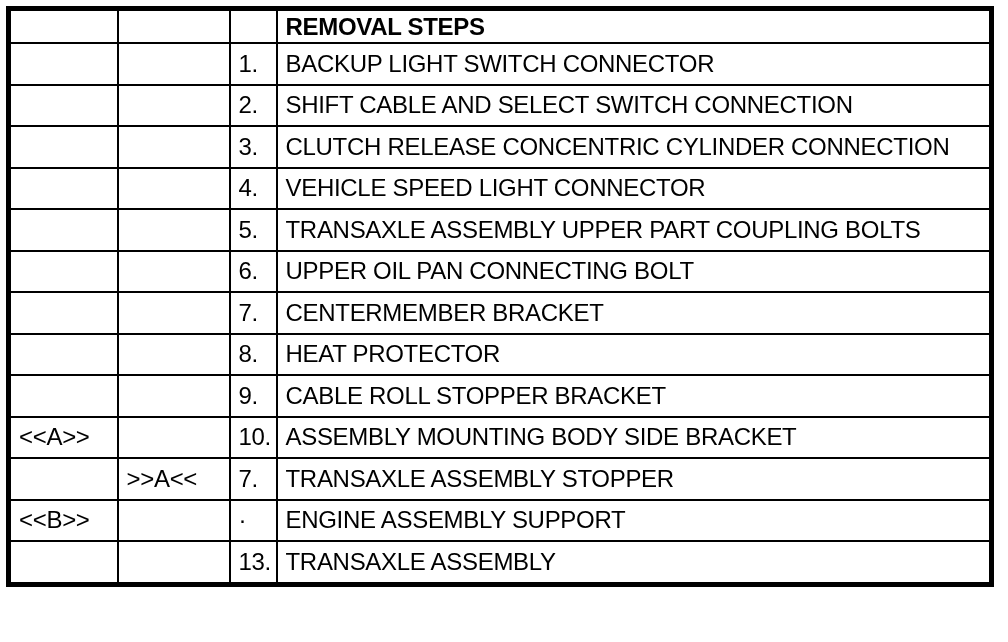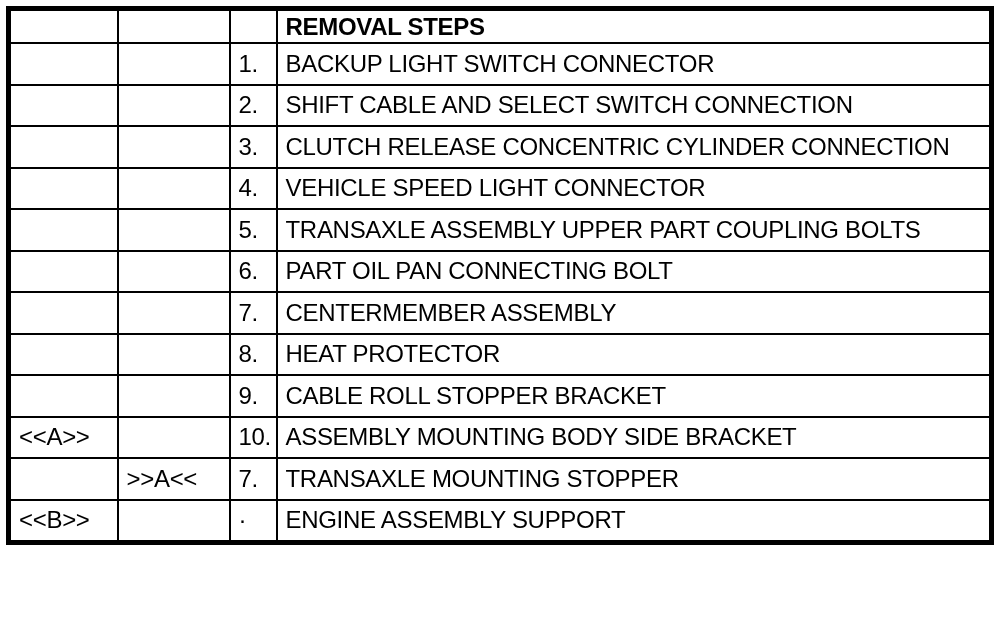--- a/index.html
+++ b/index.html
@@ -85,27 +85,27 @@
   <tr class="data-row">
     <td></td>
     <td></td>
     <td class="num-cell">5.</td>
     <td>TRANSAXLE ASSEMBLY UPPER PART COUPLING BOLTS</td>
   </tr>
   <tr class="data-row">
     <td></td>
     <td></td>
     <td class="num-cell">6.</td>
-    <td>PART OIL PAN CONNECTING BOLT</td>
+    <td>UPPER OIL PAN CONNECTING BOLT</td>
   </tr>
   <tr class="data-row">
     <td></td>
     <td></td>
     <td class="num-cell">7.</td>
-    <td>CENTERMEMBER ASSEMBLY</td>
+    <td>CENTERMEMBER BRACKET</td>
   </tr>
   <tr class="data-row">
     <td></td>
     <td></td>
     <td class="num-cell">8.</td>
     <td>HEAT PROTECTOR</td>
   </tr>
   <tr class="data-row">
     <td></td>
     <td></td>
@@ -115,22 +115,28 @@
   <tr class="data-row">
     <td>&lt;&lt;A&gt;&gt;</td>
     <td></td>
     <td class="num-cell">10.</td>
     <td>ASSEMBLY MOUNTING BODY SIDE BRACKET</td>
   </tr>
   <tr class="data-row">
     <td></td>
     <td>&gt;&gt;A&lt;&lt;</td>
     <td class="num-cell">7.</td>
-    <td>TRANSAXLE MOUNTING STOPPER</td>
+    <td>TRANSAXLE ASSEMBLY STOPPER</td>
   </tr>
   <tr class="data-row">
     <td>&lt;&lt;B&gt;&gt;</td>
     <td></td>
     <td class="num-cell">·</td>
     <td>ENGINE ASSEMBLY SUPPORT</td>
   </tr>
+  <tr class="data-row">
+    <td></td>
+    <td></td>
+    <td class="num-cell">13.</td>
+    <td>TRANSAXLE ASSEMBLY</td>
+  </tr>
 </tbody>
   </table>
 
 </body></html>

